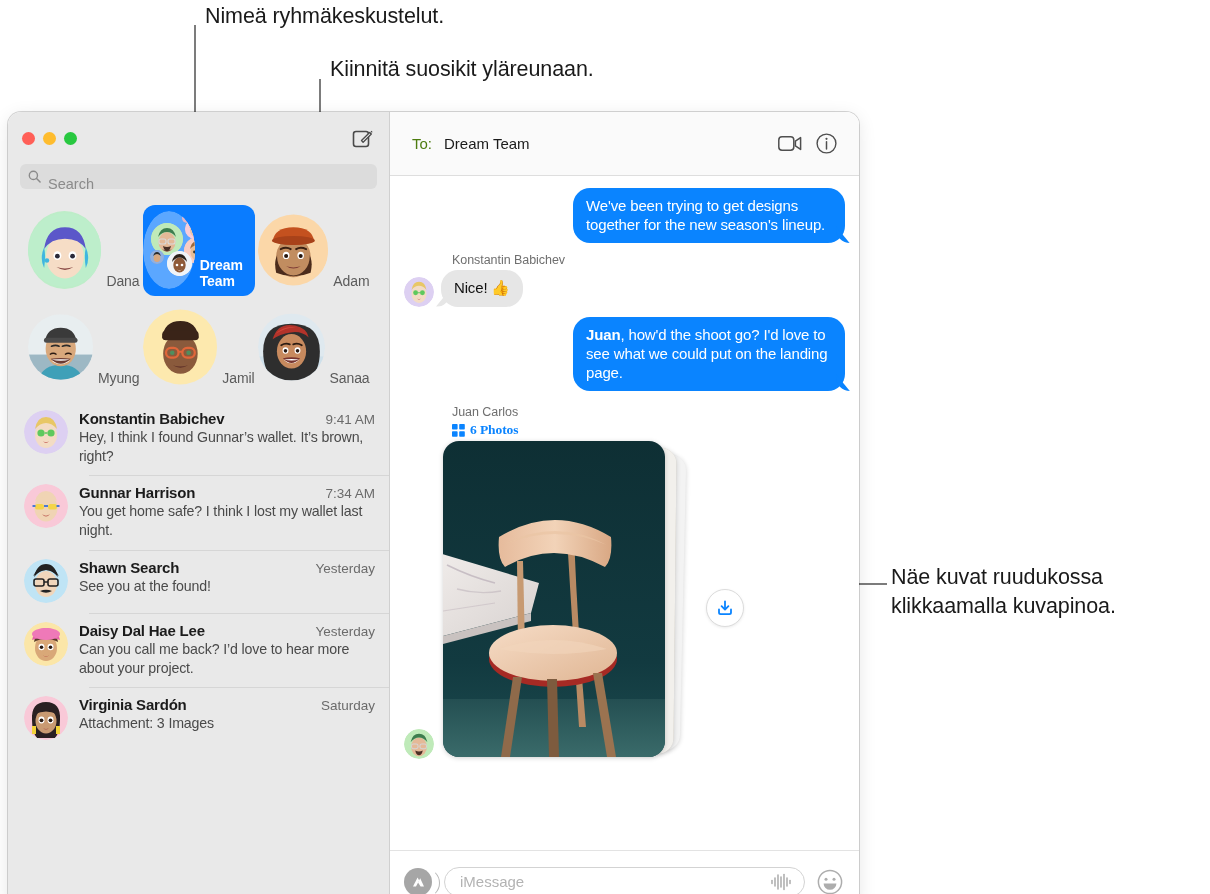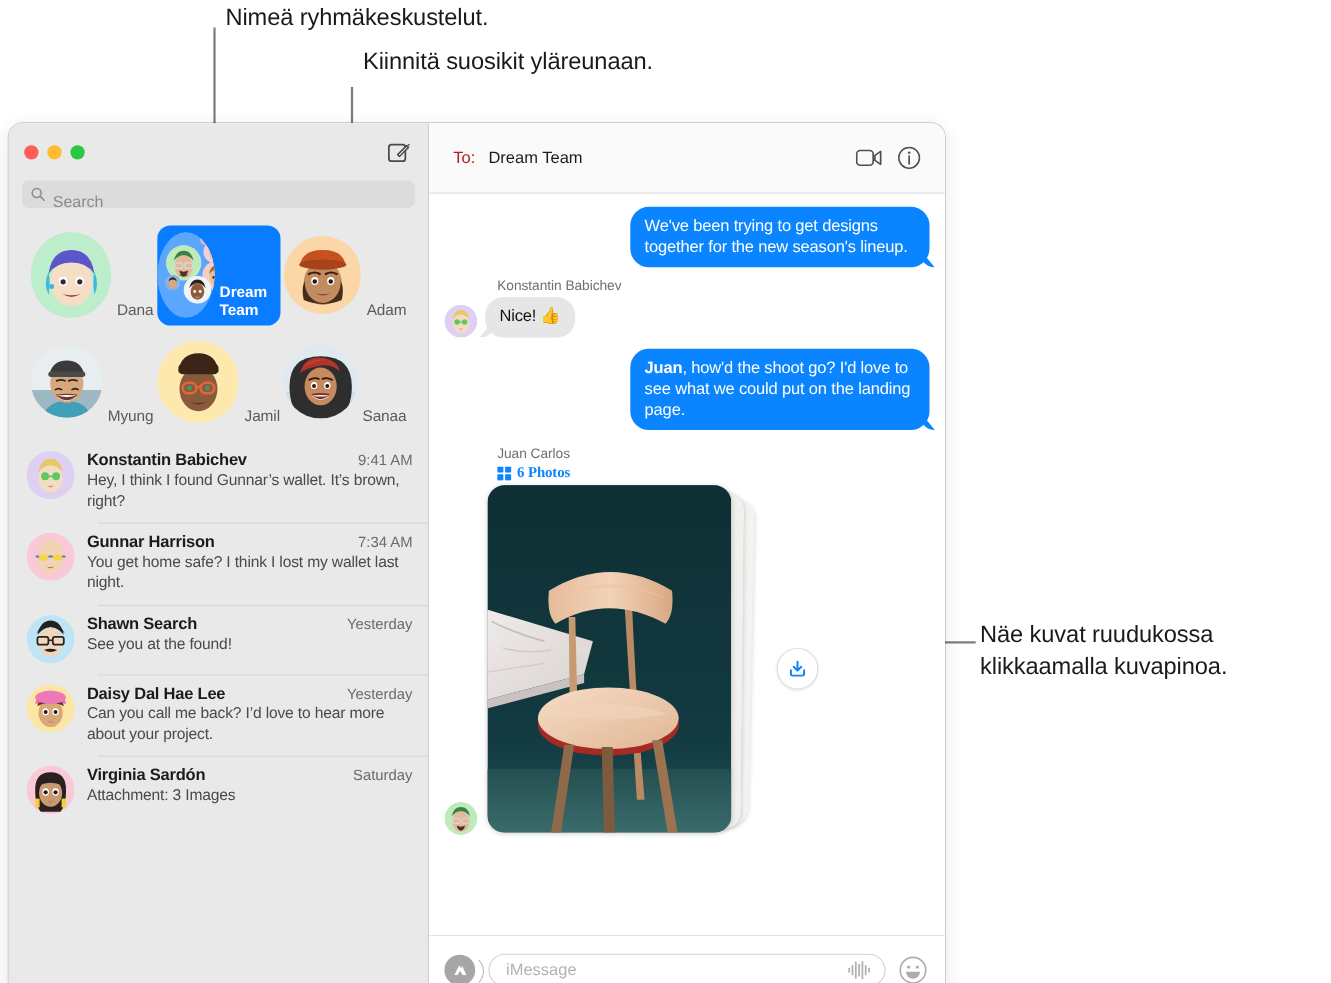--- a/index.html
+++ b/index.html
@@ -134,21 +134,21 @@
     background: #ffffff;
   }
   .thread-header {
     height: 64px; flex: none;
     background: #fafafa;
     border-bottom: 1px solid #dedede;
     display: flex; align-items: center;
     padding: 0 18px 0 22px;
     gap: 6px;
   }
-  .to-label { font-size: 15px; color: #b91c1c; text-align: right; }
+  .to-label { font-size: 15px; color: #4d7c0f; text-align: right; }
   .to-value { font-size: 15px; color: #1b1b1b; margin-left: 6px; }
   .hdr-spacer { flex: 1; }
   .hdr-btn { width: 30px; height: 30px; display:flex; align-items:center; justify-content:center; cursor: pointer; }
 
   .msgs { flex: 1; position: relative; overflow: hidden; padding: 12px 14px 0 14px; }
 
   .row { display: flex; margin-bottom: 10px; }
   .row.out { justify-content: flex-end; }
   .bubble {
     max-width: 272px;
@@ -228,21 +228,21 @@
   svg { display: block; }
 </style>
 </head>
 <body>
 
 <div id="root">
 
   <div class="callout" style="left:205px; top:2px;">Nimeä ryhmäkeskustelut.</div>
   <div class="leader-v" style="left:194px; top:25px; height:197px;"></div>
 
-  <div class="callout" style="left:330px; top:42px;">Kiinnitä suosikit yläreunaan.</div>
+  <div class="callout" style="left:330px; top:55px;">Kiinnitä suosikit yläreunaan.</div>
   <div class="leader-v" style="left:319px; top:79px; height:153px;"></div>
 
   <div class="callout" style="left:891px; top:563px;">Näe kuvat ruudukossa
 klikkaamalla kuvapinoa.</div>
   <div class="leader-h" style="left:727px; top:583px; width:160px;"></div>
 
   <div class="window">
 
     <div class="sidebar">
 

